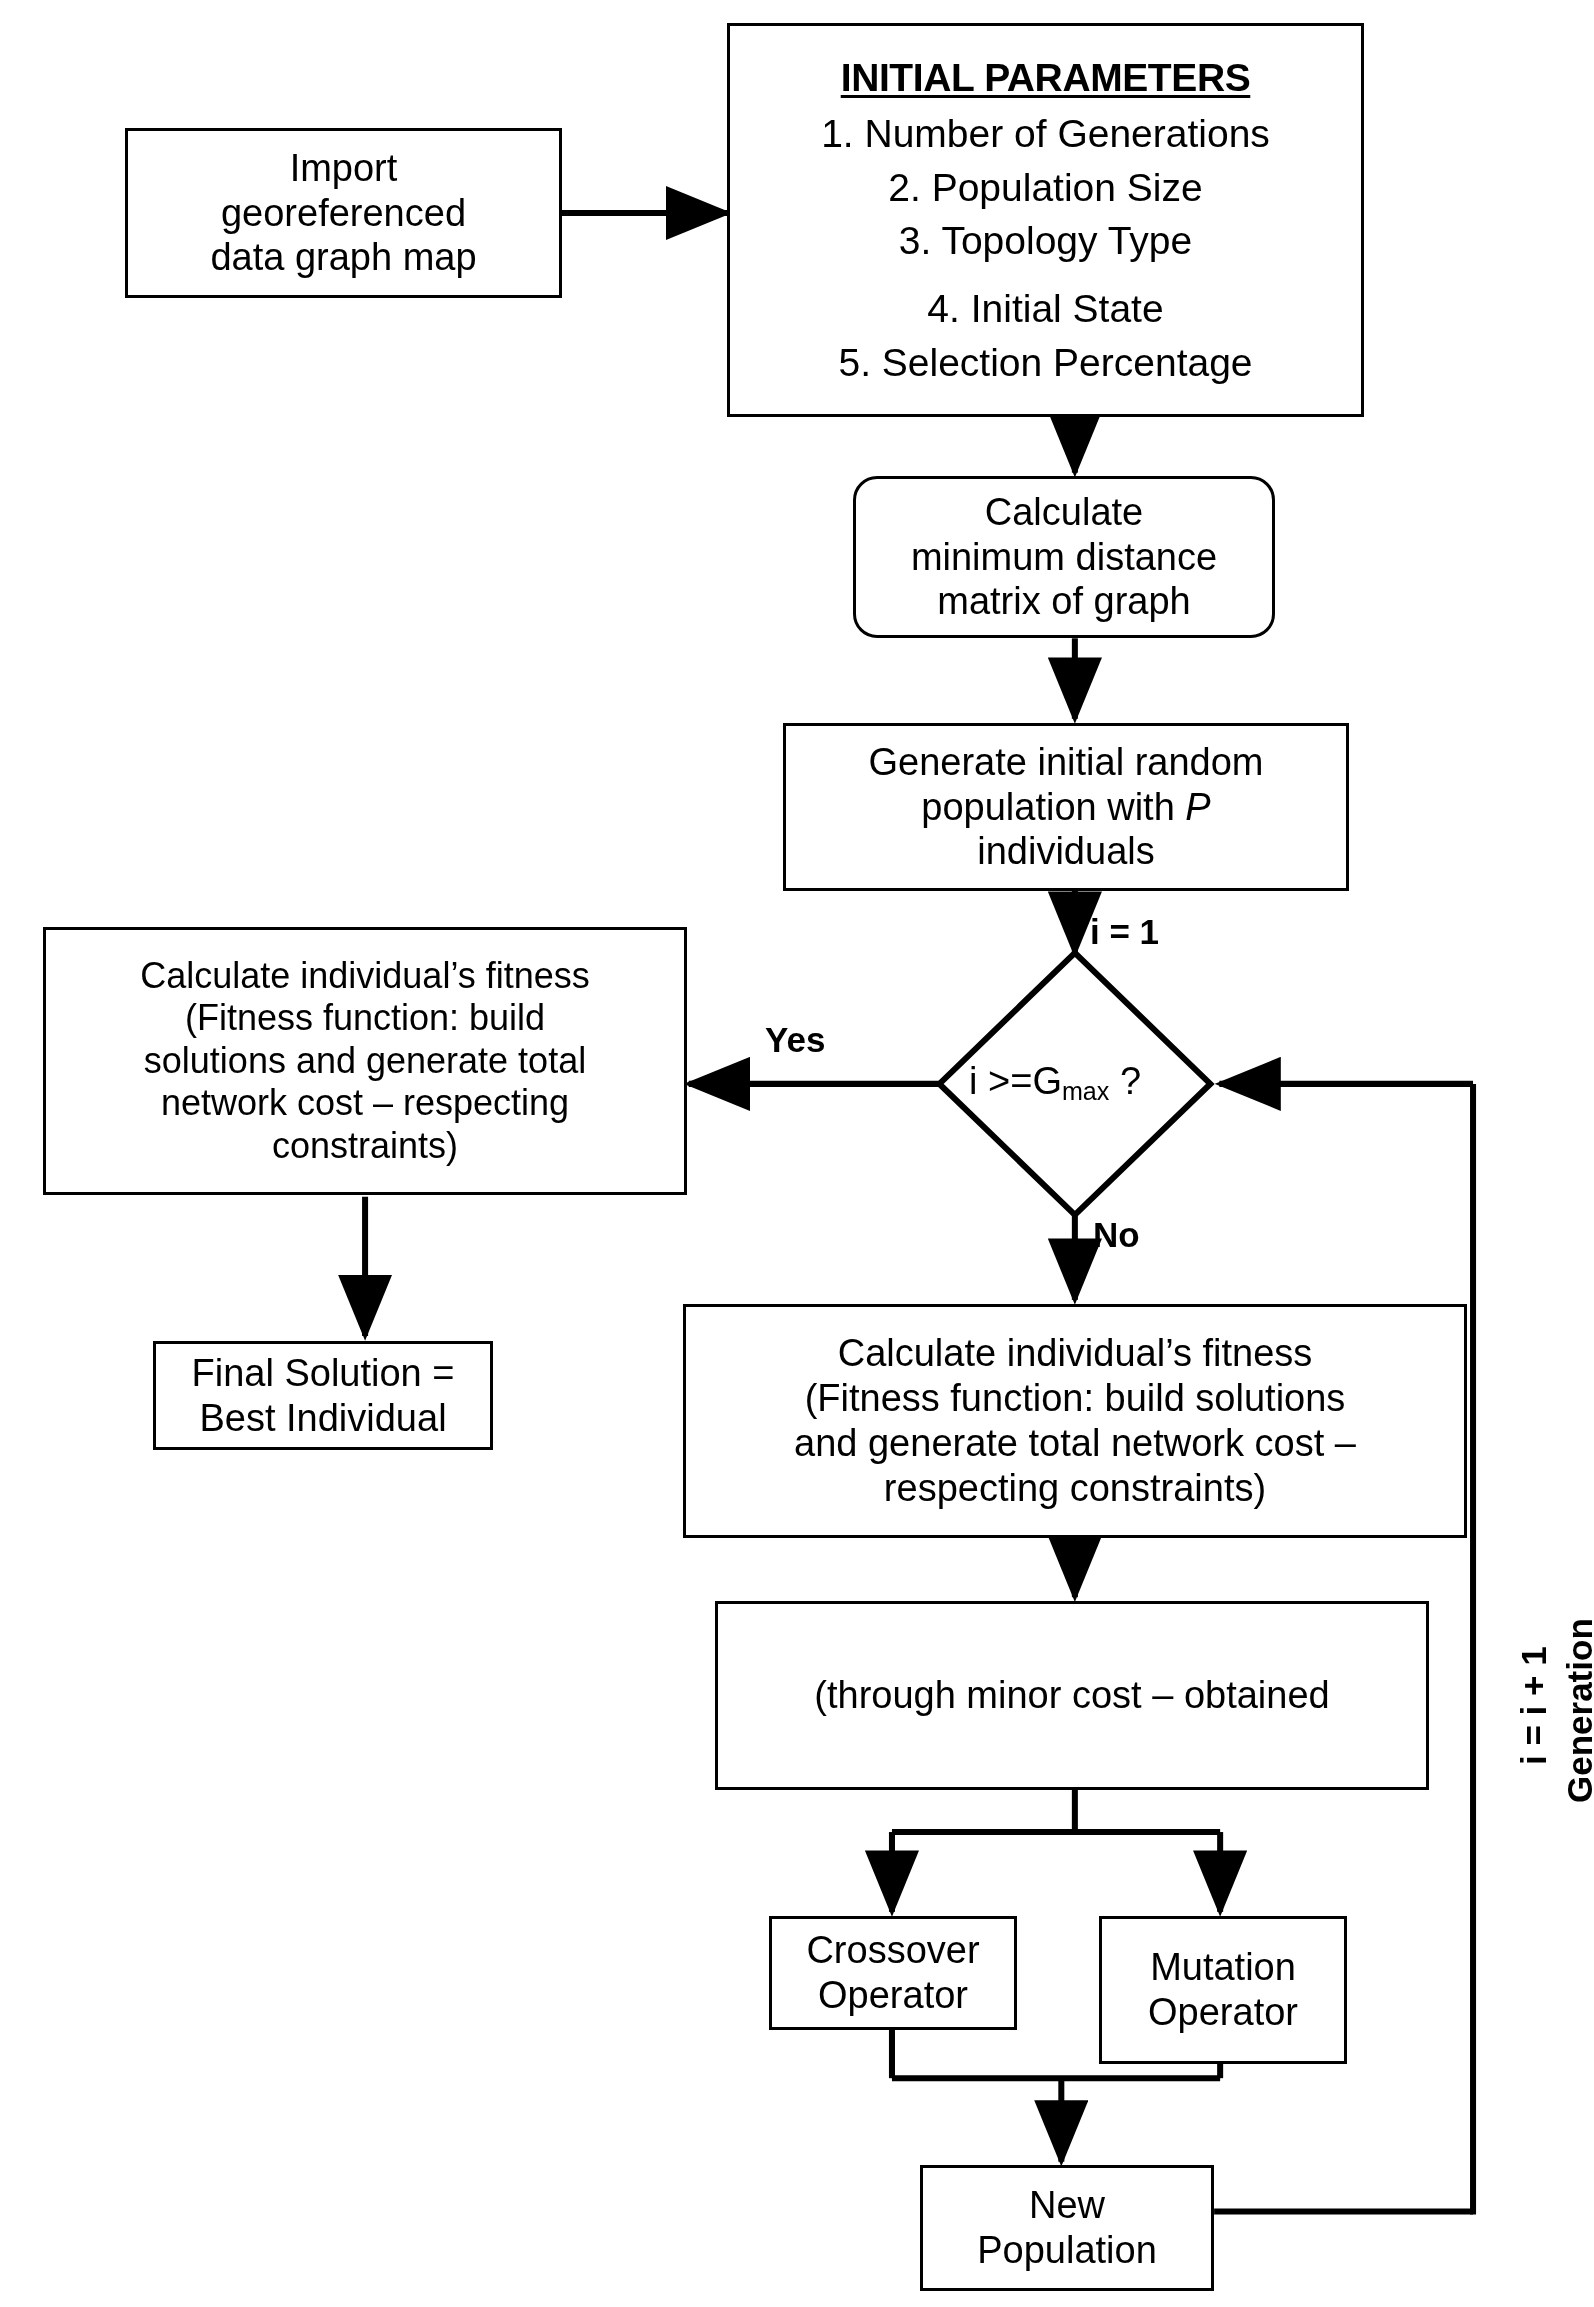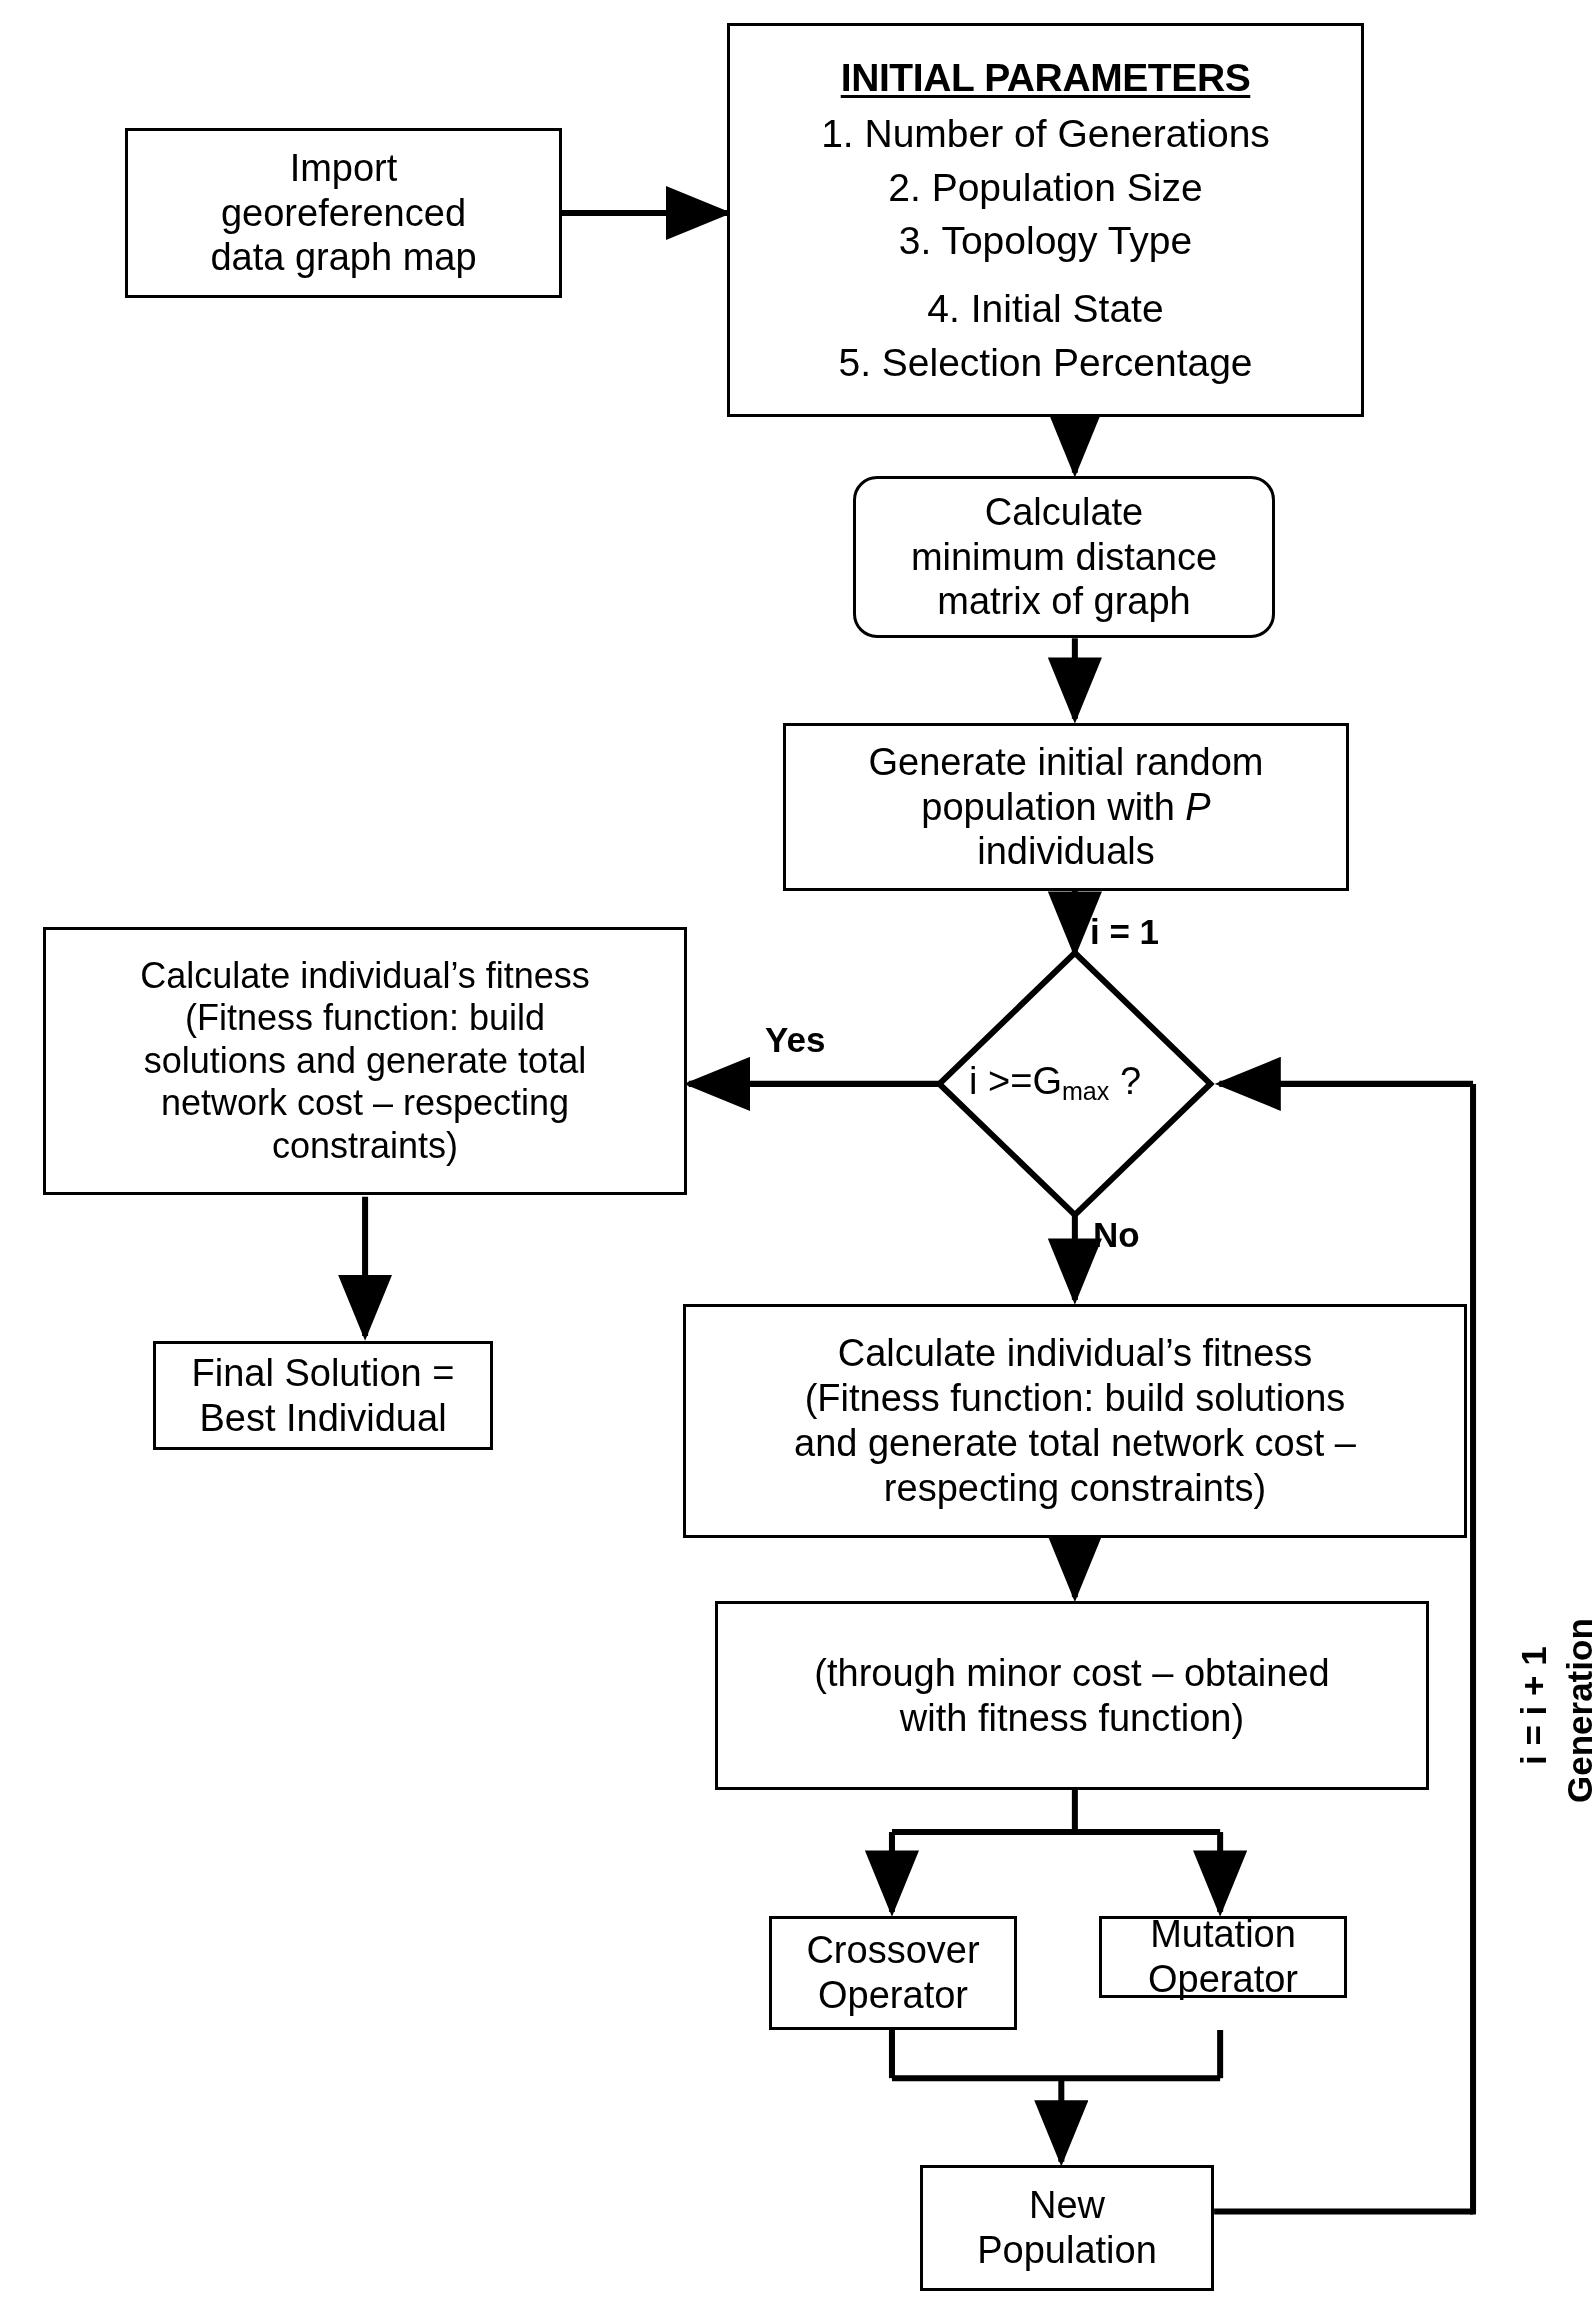--- a/index.html
+++ b/index.html
@@ -176,29 +176,28 @@
 
   <div class="node" style="left:683px; top:1304px; width:784px; height:234px;">
     <span class="line f50">Calculate individual’s fitness</span>
     <span class="line f50">(Fitness function: build solutions</span>
     <span class="line f50">and generate total network cost –</span>
     <span class="line f50">respecting constraints)</span>
   </div>
 
   <div class="node" style="left:715px; top:1601px; width:714px; height:189px;">
     <span class="line f50">(through minor cost – obtained</span>
-    <span class="line f50">with fitness function)</span>
   </div>
 
   <div class="node" style="left:769px; top:1916px; width:248px; height:114px;">
     <span class="line f50">Crossover</span>
     <span class="line f50">Operator</span>
   </div>
 
-  <div class="node" style="left:1099px; top:1916px; width:248px; height:82px;">
+  <div class="node" style="left:1099px; top:1916px; width:248px; height:148px;">
     <span class="line f50">Mutation</span>
     <span class="line f50">Operator</span>
   </div>
 
   <div class="node" style="left:920px; top:2165px; width:294px; height:126px;">
     <span class="line f50">New</span>
     <span class="line f50">Population</span>
   </div>
 
   <div class="diamond-label" style="left:969px; top:1060px;"><span></span><span><span>i &gt;=G</span><sub>max</sub><span> ?</span></span></div>

